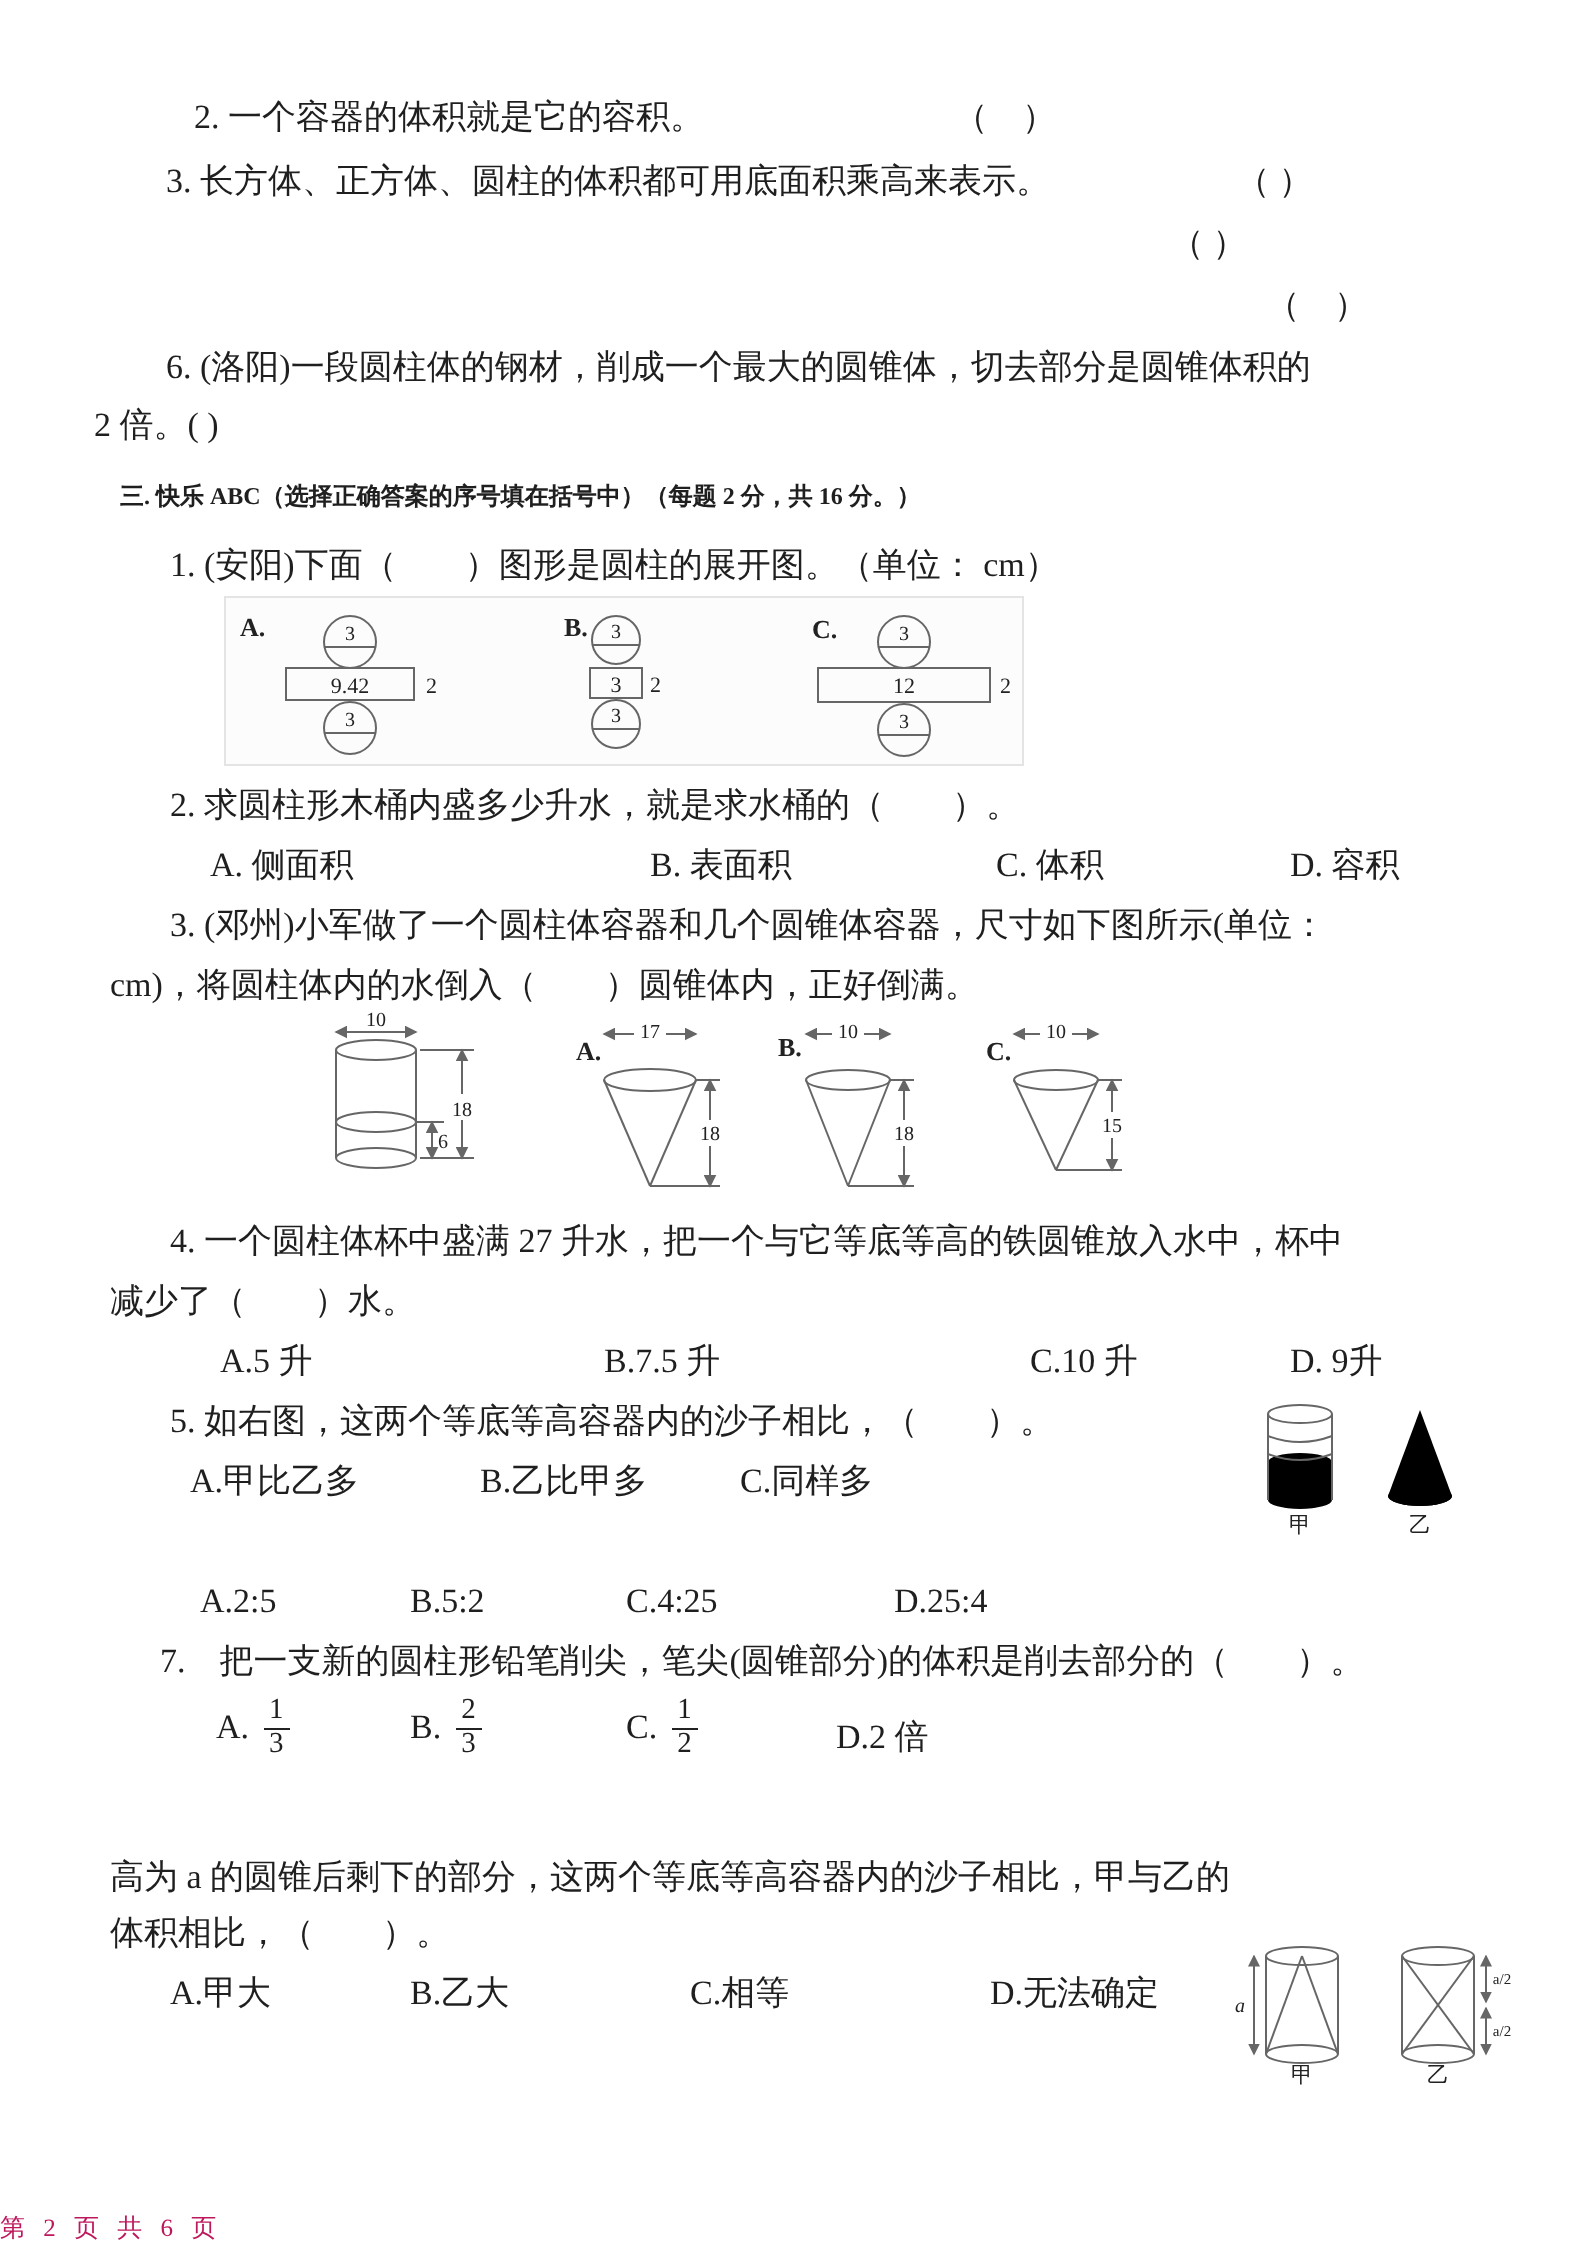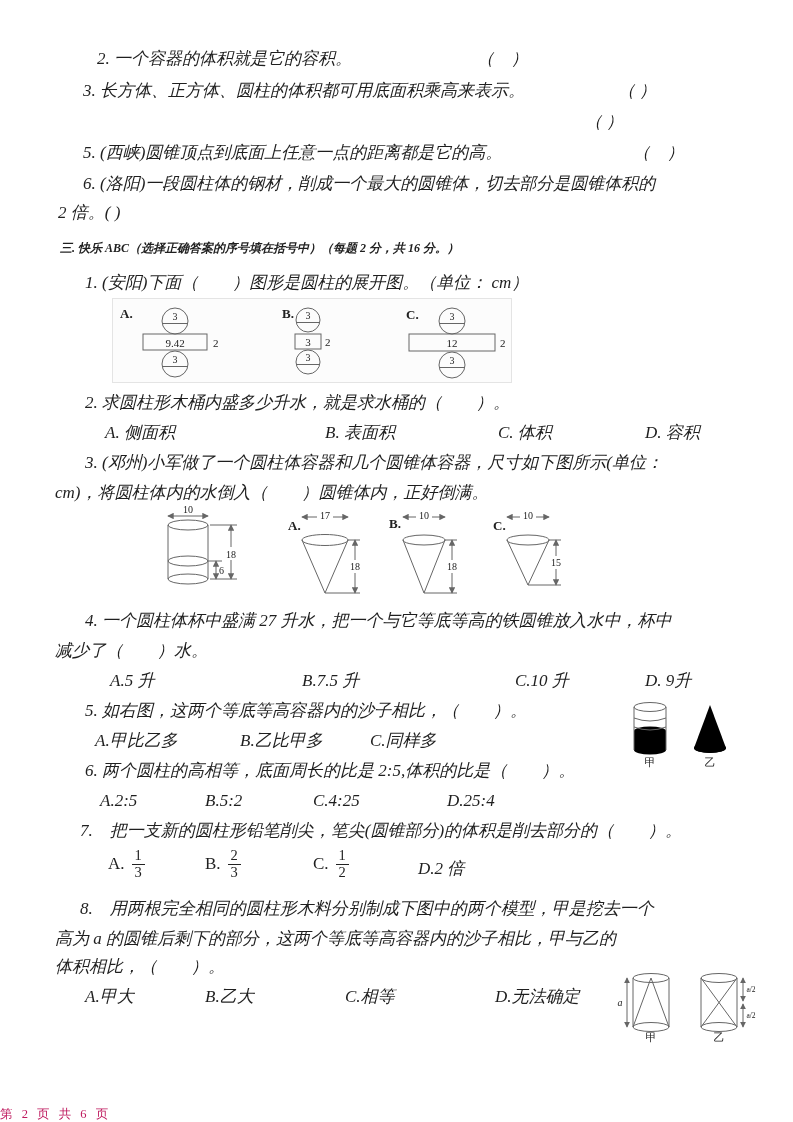--- a/index.html
+++ b/index.html
@@ -1,20 +1,20 @@
 <!DOCTYPE html>
 <html><head>
 <meta charset="utf-8">
 <style>
   html,body{margin:0;padding:0;background:#fff;}
   .page{
     position:relative;width:793px;height:1122px;background:#ffffff;
     font-family:"Liberation Serif",serif;color:#1f1f1f;overflow:hidden;
   }
-  .ln{position:absolute;white-space:pre;font-size:17px;line-height:22px;font-style:italic;}
+  .ln{position:absolute;white-space:pre;font-size:17px;line-height:22px;}
   .bold{font-weight:bold;font-size:12px;}
   .fig{position:absolute;}
   .st{stroke:#666;fill:none;stroke-width:1;}
   .ft{font-family:"Liberation Serif",serif;fill:#222;}
   .flab{font-weight:bold;}
   .fracrow{position:absolute;display:flex;align-items:center;gap:7px;font-size:17px;}
   .frac{display:inline-flex;flex-direction:column;align-items:center;line-height:1.1;font-size:14.5px;}
   .fnum{border-bottom:1px solid #222;padding:0 3px;}
   .footer{position:absolute;left:0;top:1106px;width:100%;text-align:left;
     font-size:12.5px;letter-spacing:3px;color:#be185d;}
@@ -25,25 +25,24 @@
 <div class="page">
 
   <div class="ln" style="left:97px;top:48px">2. 一个容器的体积就是它的容积。</div>
   <div class="ln" style="left:477px;top:48px">（　）</div>
 
   <div class="ln" style="left:83px;top:80px">3. 长方体、正方体、圆柱的体积都可用底面积乘高来表示。</div>
   <div class="ln" style="left:618px;top:80px">（ ）</div>
 
   <div class="ln" style="left:585px;top:111px">（ ）</div>
 
-  <div class="ln" style="left:83px;top:142px">5. (西峡)圆锥顶点到底面上任意一点的距离都是它的高。</div>
   <div class="ln" style="left:633px;top:142px">（　）</div>
 
   <div class="ln" style="left:83px;top:173px">6. (洛阳)一段圆柱体的钢材，削成一个最大的圆锥体，切去部分是圆锥体积的</div>
-  <div class="ln" style="left:58px;top:202px">2 倍。( )</div>
+  <div class="ln" style="left:47px;top:202px">2 倍。( )</div>
 
   <div class="ln bold" style="left:60px;top:237px">三. 快乐 ABC（选择正确答案的序号填在括号中）（每题 2 分，共 16 分。）</div>
 
   <div class="ln" style="left:85px;top:272px">1. (安阳)下面（　　）图形是圆柱的展开图。（单位： cm）</div>
 
   <svg class="fig" style="left:112px;top:298px" width="400" height="85" viewBox="0 0 400 85">
     <rect x="0.5" y="0.5" width="399" height="84" fill="#fcfcfc" stroke="#e4e4e4"></rect>
     <g>
       <text x="8" y="20" class="ft flab" font-size="13">A.</text>
       <circle class="st" cx="63" cy="23" r="13"></circle>
@@ -182,21 +181,20 @@
       <line class="st" x1="38" y1="9" x2="38" y2="52"></line>
       <text x="22" y="68" class="ft" font-size="11" text-anchor="middle">甲</text>
     </g>
     <g>
       <path d="M82,7 L66,50 A16,5 0 0 0 98,50 Z" fill="#000"></path>
       <ellipse cx="82" cy="50" rx="16" ry="5" fill="#000"></ellipse>
       <text x="82" y="68" class="ft" font-size="11" text-anchor="middle">乙</text>
     </g>
   </svg>
 
-  <div class="ln" style="left:85px;top:760px">6. 两个圆柱的高相等，底面周长的比是 2:5,体积的比是（　　）。</div>
   <div class="ln" style="left:100px;top:790px">A.2:5</div>
   <div class="ln" style="left:205px;top:790px">B.5:2</div>
   <div class="ln" style="left:313px;top:790px">C.4:25</div>
   <div class="ln" style="left:447px;top:790px">D.25:4</div>
 
   <div class="ln" style="left:80px;top:820px">7.　把一支新的圆柱形铅笔削尖，笔尖(圆锥部分)的体积是削去部分的（　　）。</div>
   <div class="fracrow" style="left:108px;top:848px">
     <span>A.</span>
     <span class="frac">
       <span class="fnum">1</span>
@@ -212,21 +210,20 @@
   </div>
   <div class="fracrow" style="left:313px;top:848px">
     <span>C.</span>
     <span class="frac">
       <span class="fnum">1</span>
       <span class="fden">2</span>
     </span>
   </div>
   <div class="ln" style="left:418px;top:858px">D.2 倍</div>
 
-  <div class="ln" style="left:80px;top:898px">8.　用两根完全相同的圆柱形木料分别制成下图中的两个模型，甲是挖去一个</div>
   <div class="ln" style="left:55px;top:928px">高为 a 的圆锥后剩下的部分，这两个等底等高容器内的沙子相比，甲与乙的</div>
   <div class="ln" style="left:55px;top:956px">体积相比，（　　）。</div>
   <div class="ln" style="left:85px;top:986px">A.甲大</div>
   <div class="ln" style="left:205px;top:986px">B.乙大</div>
   <div class="ln" style="left:345px;top:986px">C.相等</div>
   <div class="ln" style="left:495px;top:986px">D.无法确定</div>
 
   <svg class="fig" style="left:616px;top:958px" width="142" height="86" viewBox="0 0 142 86">
     <defs>
       <marker id="arr4" viewBox="0 0 8 8" refX="7" refY="4" markerWidth="6" markerHeight="6" orient="auto-start-reverse">

